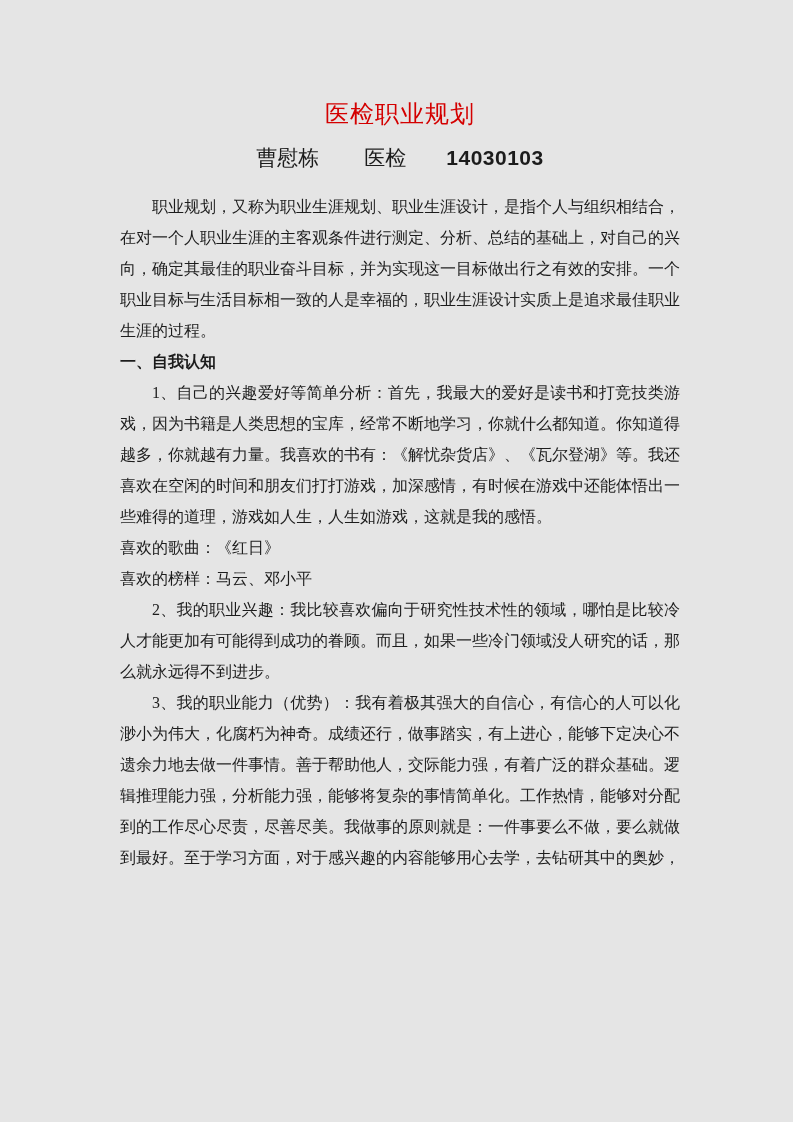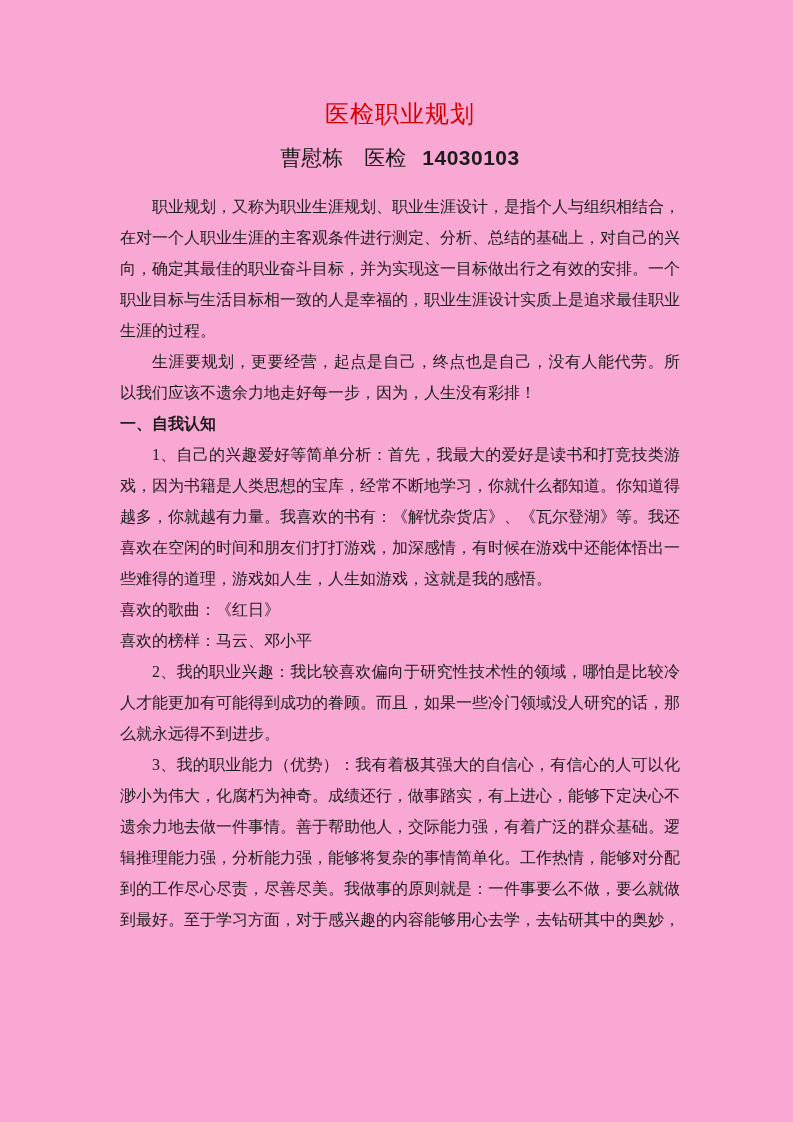--- a/index.html
+++ b/index.html
@@ -5,41 +5,42 @@
   html, body {
     margin: 0;
     padding: 0;
     background: #ffffff;
   }
   .page {
     position: relative;
     width: 793px;
     height: 1122px;
     margin: 0 auto;
-    background: #f9a8d4;
+    background: #e5e5e5;
     box-sizing: border-box;
     padding: 96px 113px 0 120px;
     overflow: hidden;
     color: #1c1c1c;
     font-family: "Liberation Serif", "DejaVu Serif", serif;
   }
   .doc-title {
     font-size: 24px;
     line-height: 36px;
     text-align: center;
     font-weight: 400;
     letter-spacing: 1px;
   }
   .byline {
     display: flex;
     justify-content: center;
     align-items: baseline;
     margin-top: 8px;
     line-height: 36px;
     font-size: 21px;
+    gap: 24px;
   }
   .byline .part { white-space: nowrap; }
   .byline .gap-a { margin-left: 21px; }
   .byline .gap-b { margin-left: 16px; }
   .byline .student-id {
     font-family: "Liberation Sans", "DejaVu Sans", sans-serif;
     font-weight: 600;
     font-size: 21px;
     letter-spacing: 0.5px;
   }
@@ -77,24 +78,20 @@
   </div>
 
   <div class="doc-body">
       <div class="paragraph">
         <div class="line indent">职业规划，又称为职业生涯规划、职业生涯设计，是指个人与组织相结合，</div>
         <div class="line">在对一个人职业生涯的主客观条件进行测定、分析、总结的基础上，对自己的兴</div>
         <div class="line">向，确定其最佳的职业奋斗目标，并为实现这一目标做出行之有效的安排。一个</div>
         <div class="line">职业目标与生活目标相一致的人是幸福的，职业生涯设计实质上是追求最佳职业</div>
         <div class="line end">生涯的过程。</div>
       </div>
-      <div class="paragraph">
-        <div class="line indent">生涯要规划，更要经营，起点是自己，终点也是自己，没有人能代劳。所</div>
-        <div class="line end">以我们应该不遗余力地走好每一步，因为，人生没有彩排！</div>
-      </div>
       <div class="paragraph heading">
         <div class="line end">一、自我认知</div>
       </div>
       <div class="paragraph">
         <div class="line indent">1、自己的兴趣爱好等简单分析：首先，我最大的爱好是读书和打竞技类游</div>
         <div class="line">戏，因为书籍是人类思想的宝库，经常不断地学习，你就什么都知道。你知道得</div>
         <div class="line">越多，你就越有力量。我喜欢的书有：《解忧杂货店》、《瓦尔登湖》等。我还</div>
         <div class="line">喜欢在空闲的时间和朋友们打打游戏，加深感情，有时候在游戏中还能体悟出一</div>
         <div class="line end">些难得的道理，游戏如人生，人生如游戏，这就是我的感悟。</div>
       </div>

